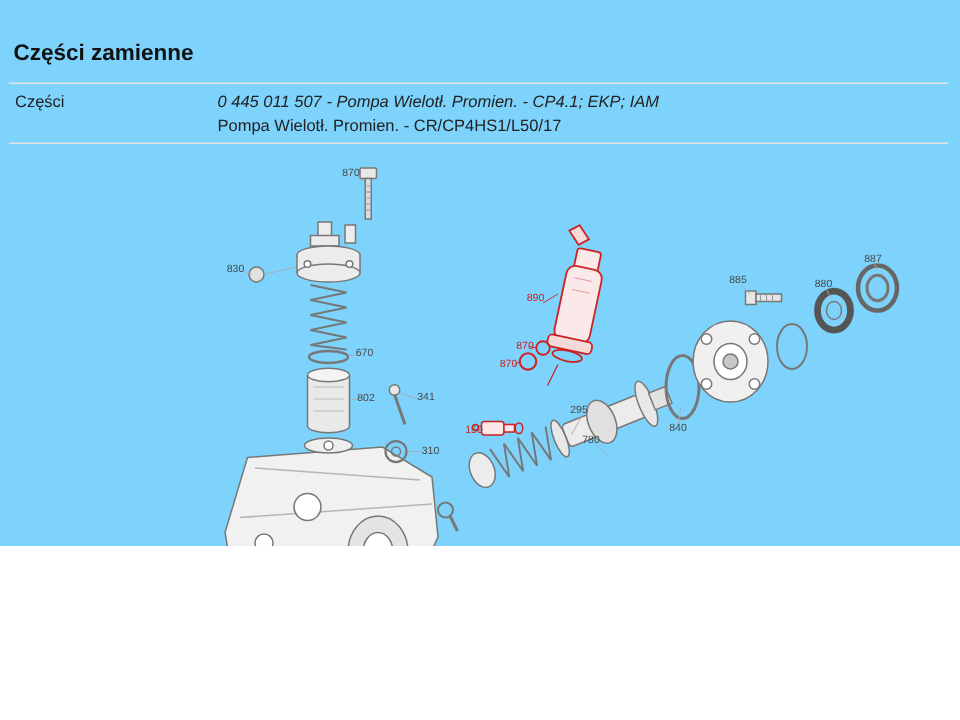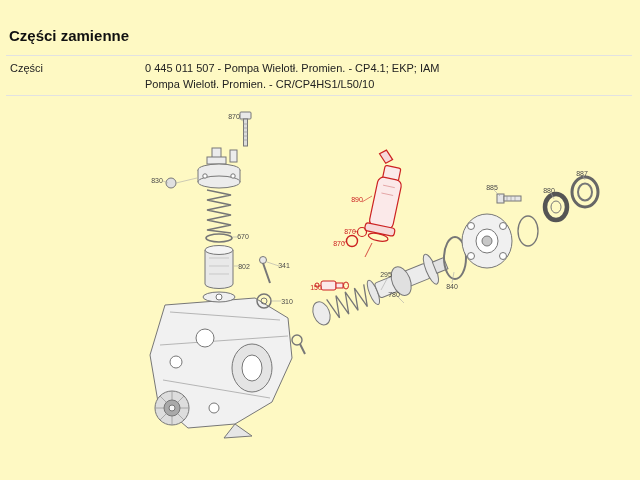--- a/index.html
+++ b/index.html
@@ -1,40 +1,40 @@
 <!DOCTYPE html>
 <html><head>
 <meta charset="utf-8">
 <style>
   html,body{margin:0;padding:0;background:#fff;}
-  #screen{position:relative;width:640px;height:480px;background:#fef9c3;overflow:hidden;
+  #screen{position:relative;width:640px;height:364px;background:#7dd3fc;overflow:hidden;
           font-family:"Liberation Sans",sans-serif;color:#1a1a1a;}
   .page-title{position:absolute;left:9px;top:27px;font-size:15px;font-weight:bold;color:#111;}
   .rule{position:absolute;left:6px;right:8px;border-top:1px solid #e2e2e2;height:0;}
   .rule1{top:55px;}
   .rule2{top:95px;}
   .product-label{position:absolute;left:10px;top:62px;font-size:11px;color:#222;}
-  .product-line1{position:absolute;left:145px;top:62px;font-size:11px;color:#222;}
+  .product-line1{position:absolute;left:145px;top:62px;font-size:11px;color:#222;font-style:italic;}
   .product-line2{position:absolute;left:145px;top:78px;font-size:11px;color:#222;}
   #diagram-wrap{position:absolute;left:0;top:100px;width:640px;height:380px;}
   #diagram-svg{position:absolute;left:0;top:0;}
   #callout-layer{position:absolute;left:0;top:-100px;width:640px;height:480px;pointer-events:none;}
   .callout{position:absolute;transform:translate(-50%,-50%);font-size:7px;line-height:1;
            letter-spacing:0;pointer-events:auto;cursor:pointer;font-family:"Liberation Sans",sans-serif;}
 </style>
 </head>
 <body>
 
 <div id="screen">
 
   <div class="page-title">Części zamienne</div>
   <div class="rule rule1"></div>
   <div class="product-label">Części</div>
   <div class="product-line1">0 445 011 507 - Pompa Wielotł. Promien. - CP4.1; EKP; IAM</div>
-  <div class="product-line2">Pompa Wielotł. Promien. - CR/CP4HS1/L50/10</div>
+  <div class="product-line2">Pompa Wielotł. Promien. - CR/CP4HS1/L50/17</div>
   <div class="rule rule2"></div>
 
   <div id="diagram-wrap">
     <svg id="diagram-svg" width="640" height="380" viewBox="0 100 640 380">
 
       <g stroke="#777" stroke-width="1" fill="#f1f1f1">
         <path d="M165,305 L255,298 L288,318 L292,358 L272,402 L235,424 L188,428 L158,402 L150,355 Z"></path>
         <path d="M160,345 L288,336" stroke="#b5b5b5" fill="none"></path>
         <path d="M170,312 L280,320" stroke="#b5b5b5" fill="none"></path>
         <path d="M163,380 L270,398" stroke="#b5b5b5" fill="none"></path>

